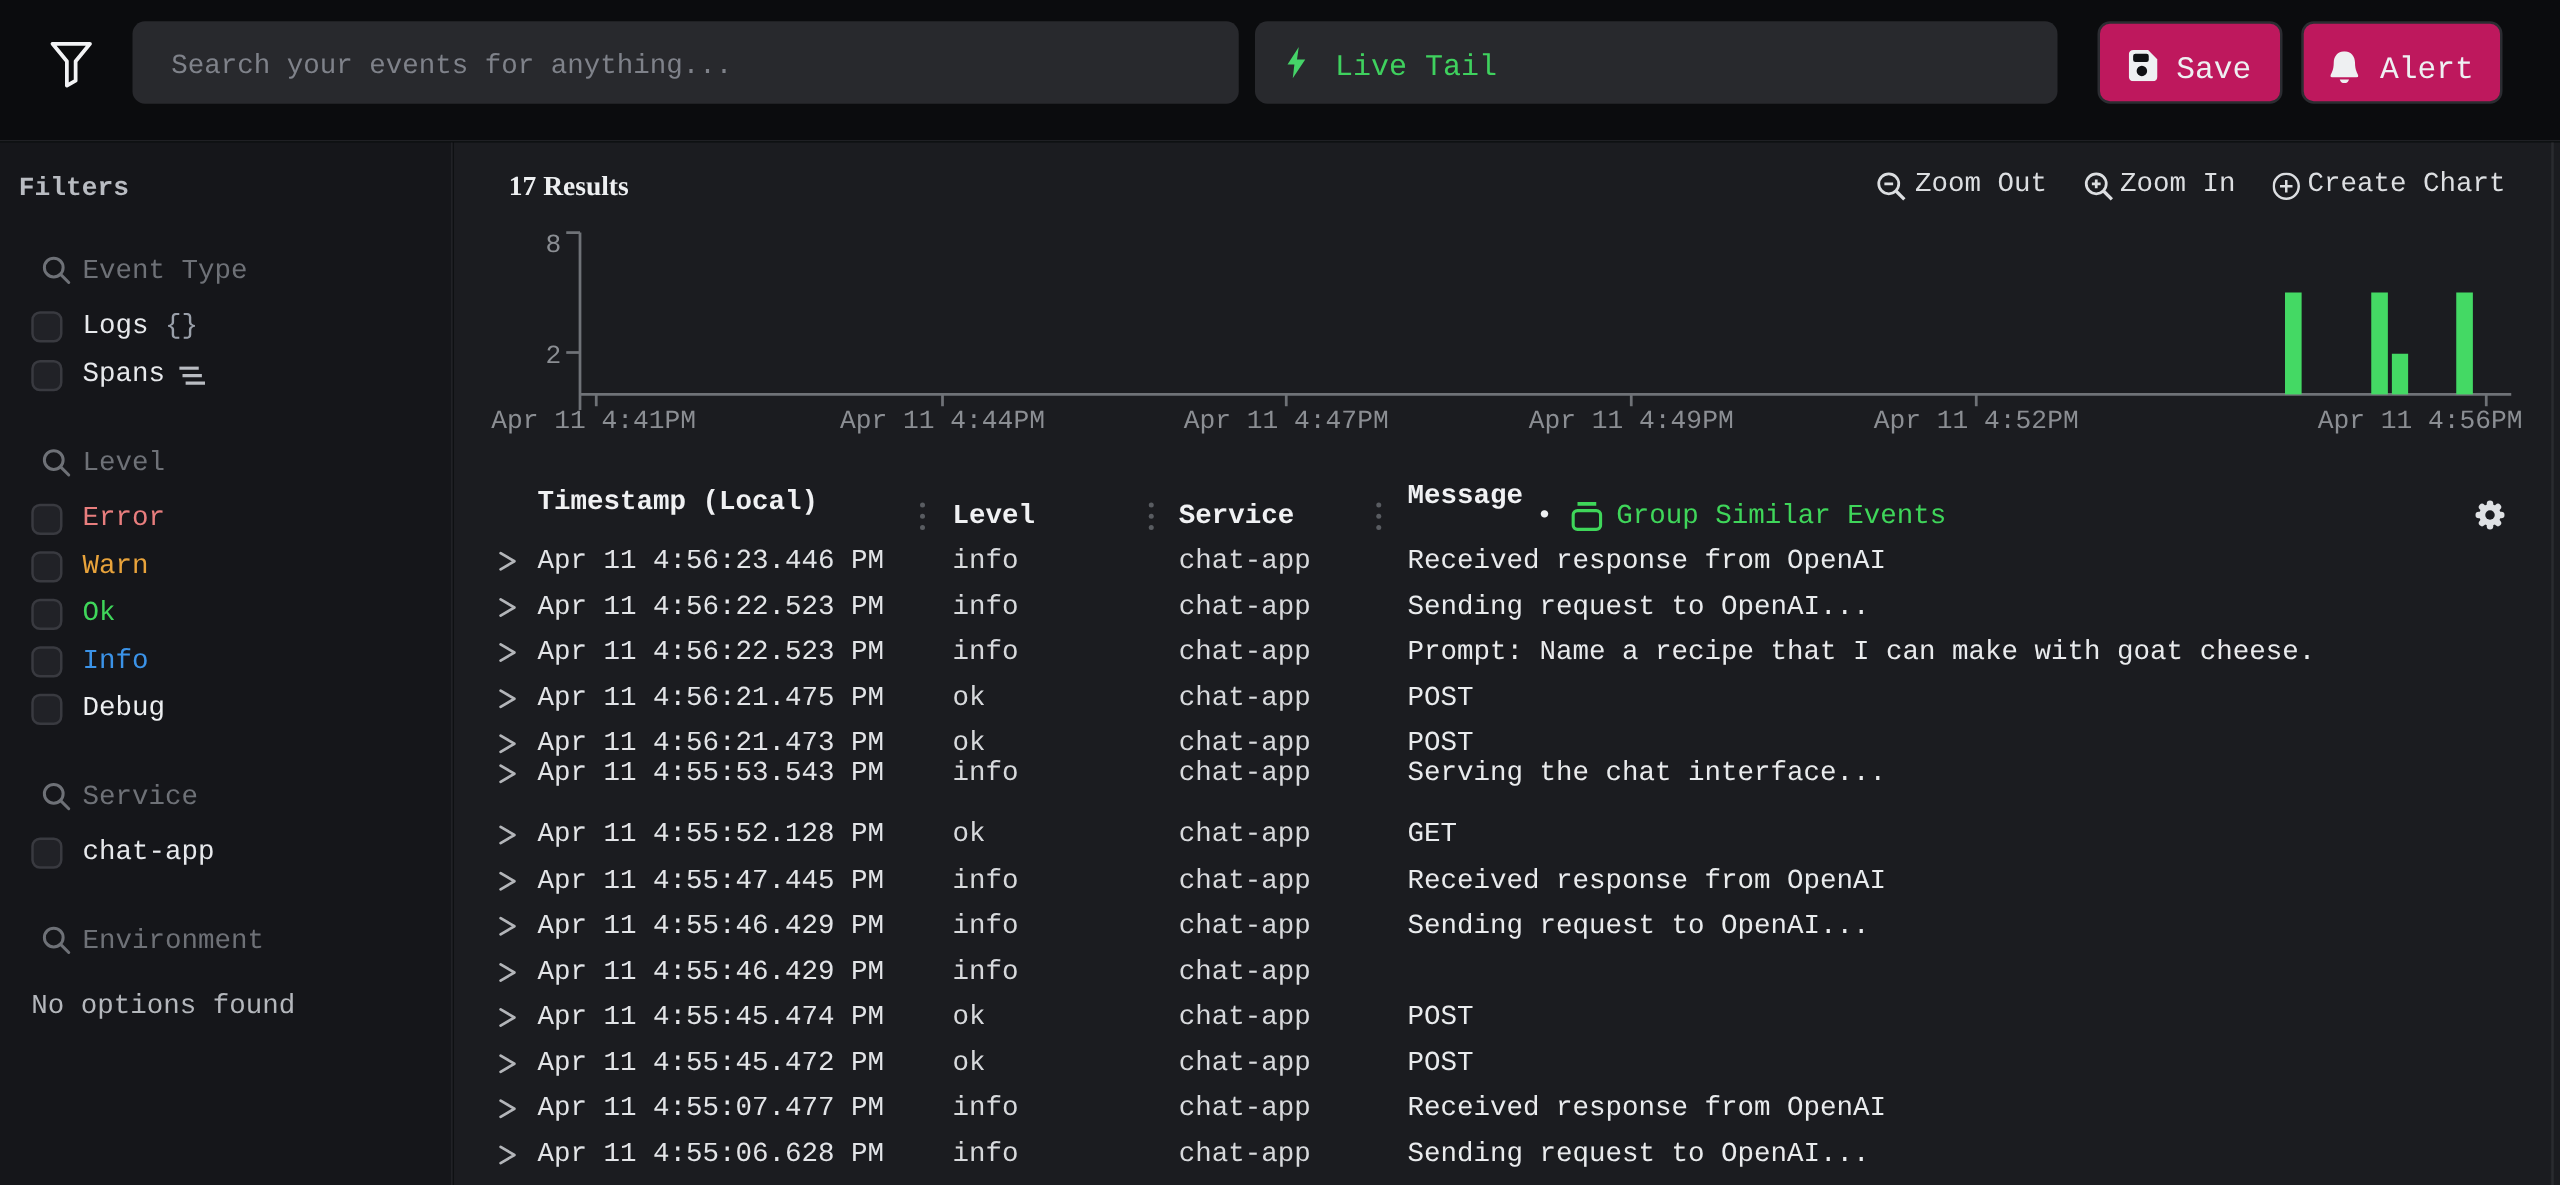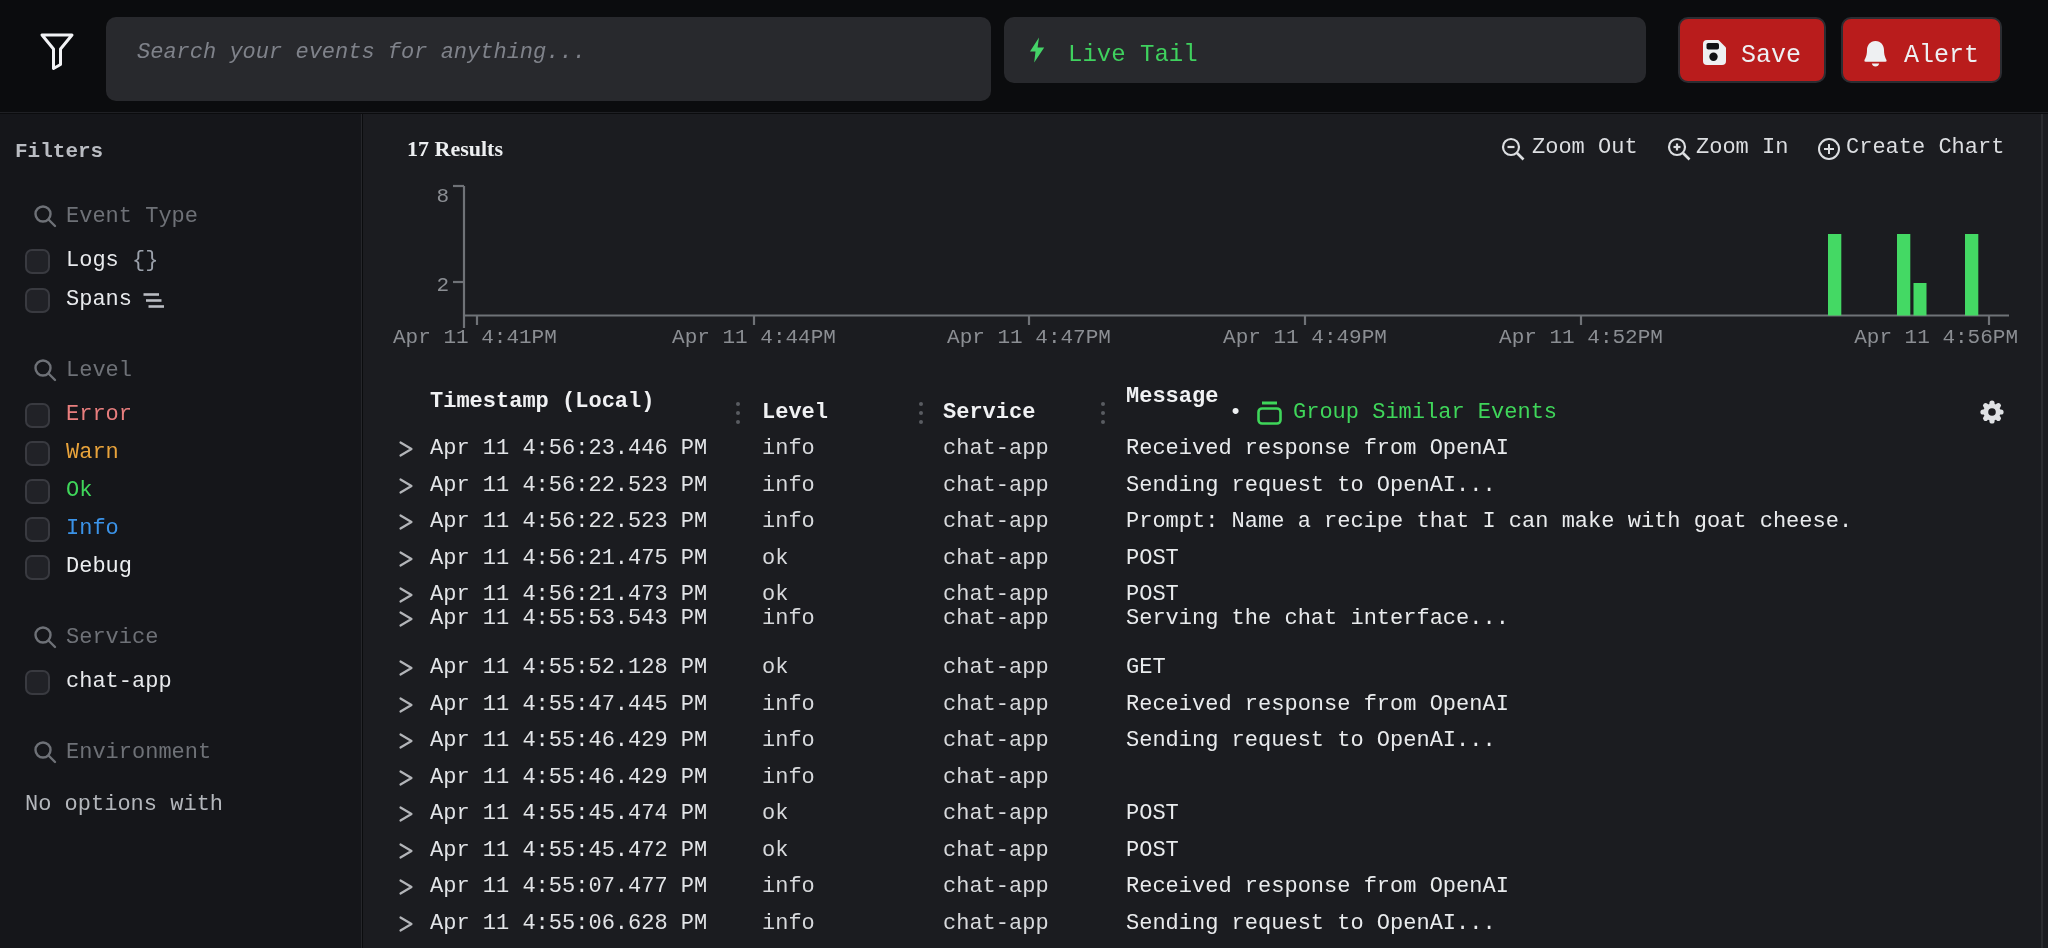--- a/index.html
+++ b/index.html
@@ -1,25 +1,25 @@
 <!DOCTYPE html>
 <html><head>
 <meta charset="utf-8">
 <style>
   * { margin:0; padding:0; box-sizing:border-box; }
   html,body { width:2048px; height:948px; overflow:hidden; background:#0b0c0e;
     font-family:"Liberation Mono", monospace; }
   .abs { position:absolute; }
   
   #topbar { position:absolute; left:0; top:0; width:2048px; height:113px; background:#0b0c0e; border-bottom:1px solid #1f2024; }
-  #searchbox { position:absolute; left:106px; top:17px; width:885px; height:84px; background:#28292d; border-radius:10px;font-style:italic; }
+  #searchbox { position:absolute; left:106px; top:17px; width:885px; height:66px; background:#28292d; border-radius:10px; }
   #searchbox span { position:absolute; left:31px; top:23px; font-size:22px; color:#7f828a; letter-spacing:0px; }
   #livetail { position:absolute; left:1004px; top:17px; width:642px; height:66px; background:#28292d; border-radius:10px; }
   #livetail .txt { position:absolute; left:64px; top:24px; font-size:24px; color:#3fd15e; }
-  .topbtn { position:absolute; top:17px; height:66px; background:#b91c1c; border:2px solid #2c2d32; border-radius:10px; color:#eef0f2; font-size:25px; }
+  .topbtn { position:absolute; top:17px; height:66px; background:#be185d; border:2px solid #2c2d32; border-radius:10px; color:#eef0f2; font-size:25px; }
   #savebtn { left:1678px; width:148px; }
   #alertbtn { left:1841px; width:161px; }
   
   #sidebar { position:absolute; left:0; top:114px; width:362px; height:834px; background:#15161a; border-right:1px solid #26272b; }
   .sb-title { position:absolute; left:15px; font-size:21px; font-weight:bold; color:#b9bcc2; }
   .sb-head { position:absolute; left:66px; font-size:22px; color:#6e7177; }
   .sb-headicon { position:absolute; left:33px; }
   .cb { position:absolute; left:25px; width:25px; height:25px; background:#212227; border:2px solid #393a40; border-radius:7px; }
   .sb-item { position:absolute; left:66px; font-size:22px; color:#e7e9ec; }
   
@@ -112,21 +112,21 @@
   </svg>
   <div class="sb-head" style="top:511px">Service</div>
   <div class="cb" style="top:556px"></div>
   <div class="sb-item" style="top:555px">chat-app</div>
 
   <svg class="sb-headicon" style="top:626px" width="25" height="25" viewBox="0 0 25 25">
     <circle cx="10" cy="10" r="7.5" fill="none" stroke="#6e7177" stroke-width="2.4"></circle>
     <line x1="15.5" y1="15.5" x2="22" y2="22" stroke="#6e7177" stroke-width="2.4" stroke-linecap="round"></line>
   </svg>
   <div class="sb-head" style="top:626px">Environment</div>
-  <div class="abs" style="left:25px;top:678px;font-size:22px;color:#b4b7bc">No options with</div>
+  <div class="abs" style="left:25px;top:678px;font-size:22px;color:#b4b7bc">No options found</div>
 </div>
 
 <div id="main">
   <div id="results">17 Results</div>
 
   <svg class="abs" style="left:1138px;top:23px" width="24" height="24" viewBox="0 0 24 24">
     <circle cx="10" cy="10" r="8" fill="none" stroke="#dcdee1" stroke-width="2.2"></circle>
     <line x1="6.5" y1="10" x2="13.5" y2="10" stroke="#dcdee1" stroke-width="2.2"></line>
     <line x1="16" y1="16" x2="22.5" y2="22.5" stroke="#dcdee1" stroke-width="2.6"></line>
   </svg>

